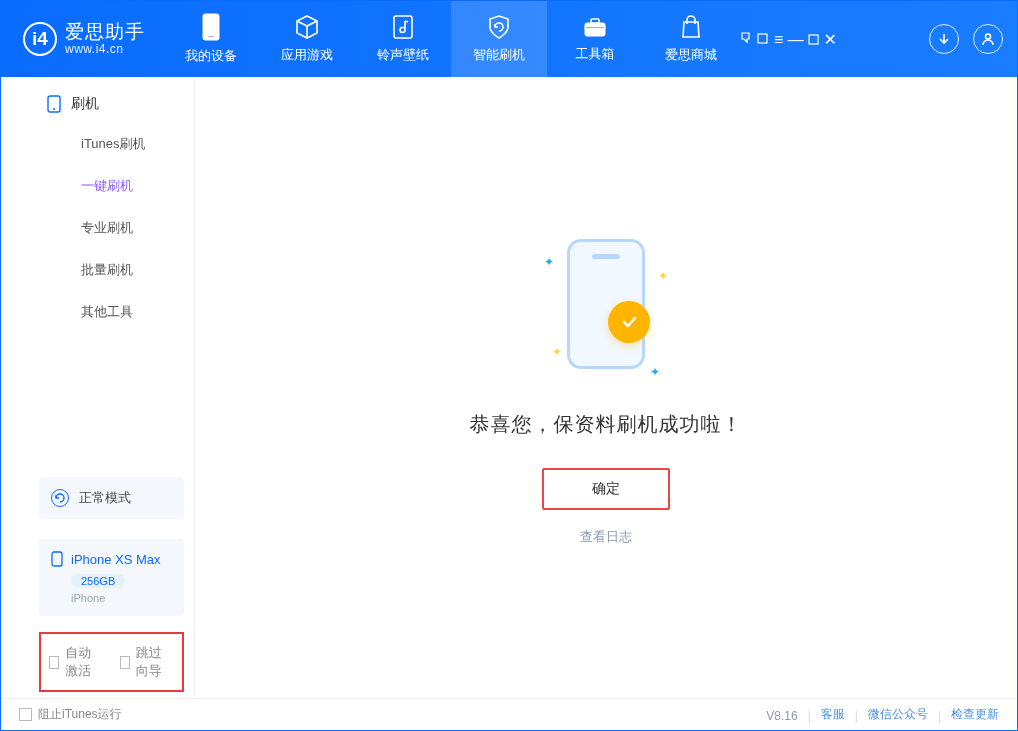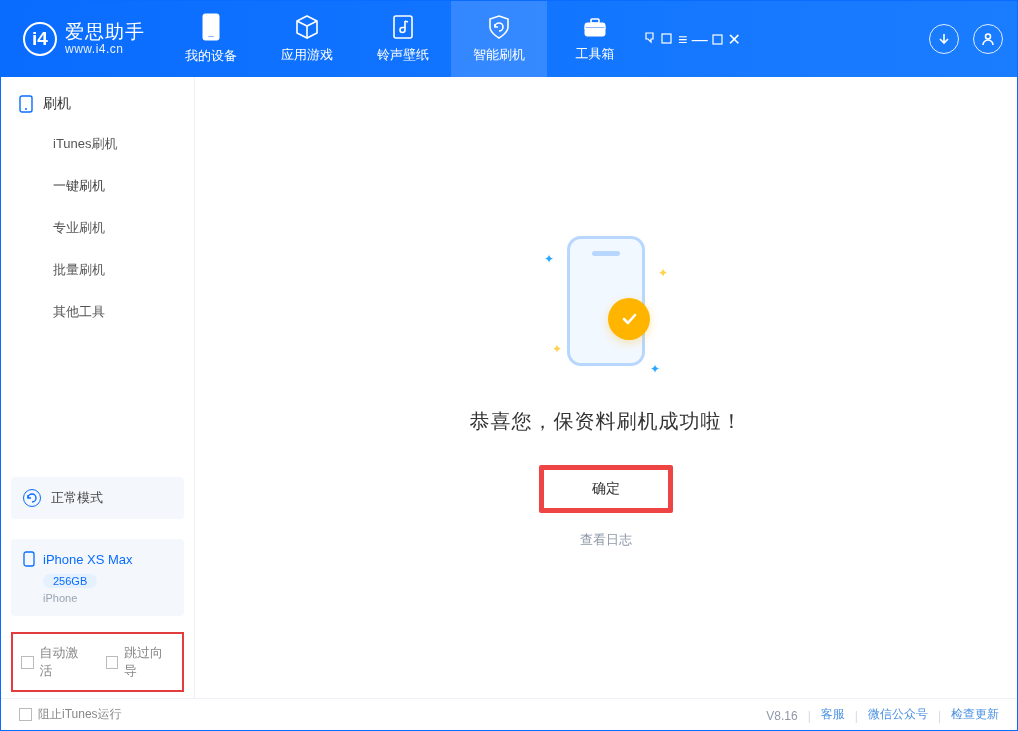--- a/index.html
+++ b/index.html
@@ -18,26 +18,26 @@
 .nav-item.active { background: rgba(255,255,255,.15); }
 .nav-item .nav-icon { margin-bottom: 6px; display: flex; align-items: center; justify-content: center; }
 .nav-item .nav-icon svg { fill: #fff; stroke: #fff; }
 .header-right { margin-left: auto; display: flex; align-items: center; padding-right: 14px; gap: 14px; }
 .icon-btn { width: 30px; height: 30px; border: 1.5px solid rgba(255,255,255,.85); border-radius: 50%; display: flex; align-items: center; justify-content: center; cursor: pointer; }
 
 
 .body { flex: 1; display: flex; min-height: 0; }
 
 
-.sidebar { width: 194px; border-right: 1px solid #eef1f5; display: flex; flex-direction: column; }
+.sidebar { width: 194px; border-right: 1px solid #eef1f5; display: flex; flex-direction: column; padding-left: 28px; }
 .side-group-title { display: flex; align-items: center; padding: 18px 18px 10px 18px; font-size: 14px; color: #333; font-weight: 500; }
 .side-group-title svg { margin-right: 10px; }
 .side-items { }
 .side-item { padding: 12px 18px 12px 52px; font-size: 13px; color: #555; cursor: pointer; }
-.side-item.active { color: #404040; }
+.side-item.active { color: #8b5cf6; }
 .side-spacer { flex: 1; }
 .device-card { margin: 10px; background: #f4f8fc; border-radius: 4px; padding: 12px 12px; }
 .device-card.mode { display: flex; align-items: center; gap: 10px; color: #444; font-size: 13px; }
 .device-card.mode .mode-icon { width: 18px; height: 18px; border: 1.5px solid #0a6cff; border-radius: 50%; display: flex; align-items: center; justify-content: center; }
 .device-card.device { color: #444; font-size: 13px; }
 .device-card.device .dev-name { color: #0a6cff; font-weight: 500; font-size: 13px; margin-bottom: 6px; display: flex; align-items: center; gap: 8px; }
 .device-card.device .dev-name svg { flex-shrink: 0; }
 .device-card.device .cap-badge { display: inline-block; background: #e6f1ff; color: #0a6cff; border-radius: 10px; padding: 1px 10px; font-size: 11px; margin-bottom: 4px; margin-left: 20px; }
 .device-card.device .dev-type { color: #9aa4b1; font-size: 11px; margin-left: 20px; }
 .bottom-checks { border: 2px solid #e33c3c; margin: 6px 10px 6px 10px; padding: 10px 8px; display: flex; gap: 16px; font-size: 13px; color: #888; }
@@ -49,21 +49,21 @@
 .result-illustration { position: relative; width: 180px; height: 160px; margin-bottom: 22px; }
 .phone-outline { position: absolute; left: 50%; top: 10px; transform: translateX(-50%); width: 78px; height: 130px; border: 3px solid #b7d7ff; border-radius: 14px; background: #f2f8ff; }
 .phone-notch { position: absolute; left: 50%; top: 12px; transform: translateX(-50%); width: 28px; height: 5px; background: #b7d7ff; border-radius: 3px; }
 .check-badge { position: absolute; left: 92px; top: 72px; width: 42px; height: 42px; background: #ffb400; border-radius: 50%; display: flex; align-items: center; justify-content: center; box-shadow: 0 3px 10px rgba(255,180,0,.3); }
 .sparkle { position: absolute; color: #ffb400; font-size: 12px; }
 .sparkle.s1 { left: 28px; top: 26px; color: #2aa8ff; }
 .sparkle.s2 { right: 28px; top: 40px; color: #ffd24d; }
 .sparkle.s3 { left: 36px; bottom: 30px; color: #ffd24d; }
 .sparkle.s4 { right: 36px; bottom: 10px; color: #2aa8ff; }
 .result-title { font-size: 20px; color: #333; letter-spacing: 1px; margin-bottom: 30px; }
-.ok-btn { padding: 10px 48px; border: 5px solid #ef4444; background: #fff; font-size: 14px; color: #333; cursor: pointer; border-radius: 2px; margin-bottom: 18px; }
+.ok-btn { padding: 10px 48px; border: 2px solid #ef4444; background: #fff; font-size: 14px; color: #333; cursor: pointer; border-radius: 2px; margin-bottom: 18px; }
 .log-link { font-size: 13px; color: #8e99a8; cursor: pointer; }
 
 
 .statusbar { height: 32px; border-top: 1px solid #eef1f5; display: flex; align-items: center; padding: 0 18px; font-size: 12px; color: #888; }
 .statusbar .chk { color: #888; }
 .statusbar .right { margin-left: auto; display: flex; align-items: flex-end; gap: 10px; }
 .statusbar .ver { color: #8e99a8; }
 .statusbar .link { color: #4a90e2; cursor: pointer; }
 .statusbar .divider { color: #d5dbe4; }
 </style>
@@ -121,20 +121,29 @@
       </div>
       <div class="nav-item">
         <span class="nav-icon">
             <svg width="26" height="24" viewBox="0 0 26 24">
               <rect x="3" y="8" width="20" height="13" rx="2" fill="#fff"></rect>
               <rect x="9" y="4" width="8" height="4" rx="1" fill="none" stroke="#fff" stroke-width="1.6"></rect>
               <rect x="3" y="12" width="20" height="1.5" fill="#0a6cff"></rect>
             </svg>
           </span>
         <span>工具箱</span>
+      </div>
+      <div class="nav-item">
+        <span class="nav-icon">
+            <svg width="24" height="26" viewBox="0 0 24 26">
+              <path d="M5 8 L19 8 L20 23 L4 23 Z" fill="none" stroke="#fff" stroke-width="1.6"></path>
+              <path d="M8 10 L8 6 A4 4 0 0 1 16 6 L16 10" fill="none" stroke="#fff" stroke-width="1.6"></path>
+            </svg>
+          </span>
+        <span>爱思商城</span>
       </div>
     </div>
 
     <div class="top-controls">
       <span><svg width="13" height="13" viewBox="0 0 13 13">
             <path d="M3 1 L10 1 L10 7 L8 7 L8 10 L5 7 L3 7 Z" fill="none" stroke="#fff" stroke-width="1.2"></path>
           </svg></span>
       <span><svg width="13" height="13" viewBox="0 0 13 13">
             <rect x="2" y="2" width="9" height="9" fill="none" stroke="#fff" stroke-width="1.2"></rect>
           </svg></span>

